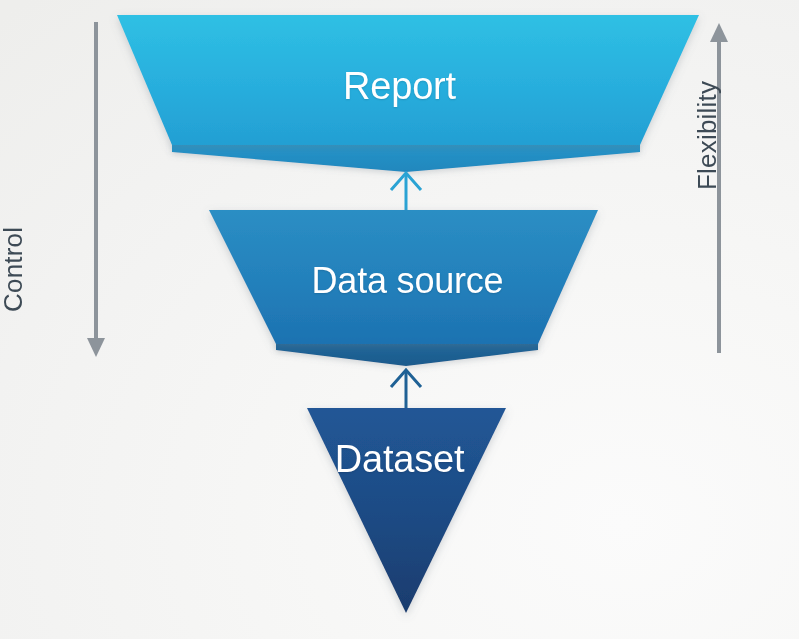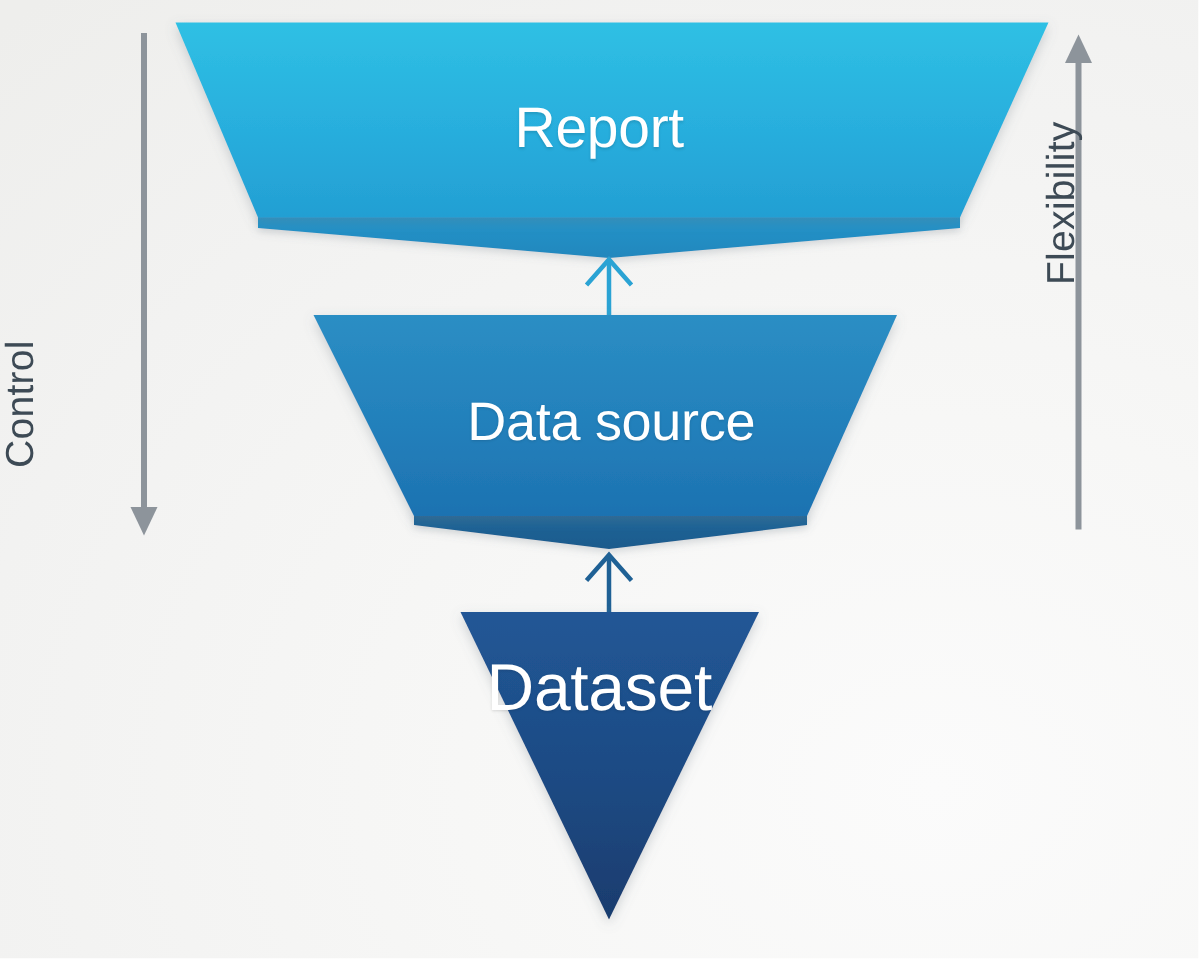--- a/index.html
+++ b/index.html
@@ -49,21 +49,21 @@
     top: 258px;
     text-align: center;
     font-size: 36px;
     line-height: 46px;
     padding-left: 16px;
   }
   #label-dataset {
     left: 0; right: 0;
     top: 437px;
     text-align: center;
-    font-size: 44px;
+    font-size: 38px;
     line-height: 44px;
   }
   .axis-label {
     position: absolute;
     color: #3d4a55;
     font-family: "Liberation Sans", sans-serif;
     font-size: 26px;
     font-weight: 400;
     white-space: nowrap;
     letter-spacing: 0.2px;

